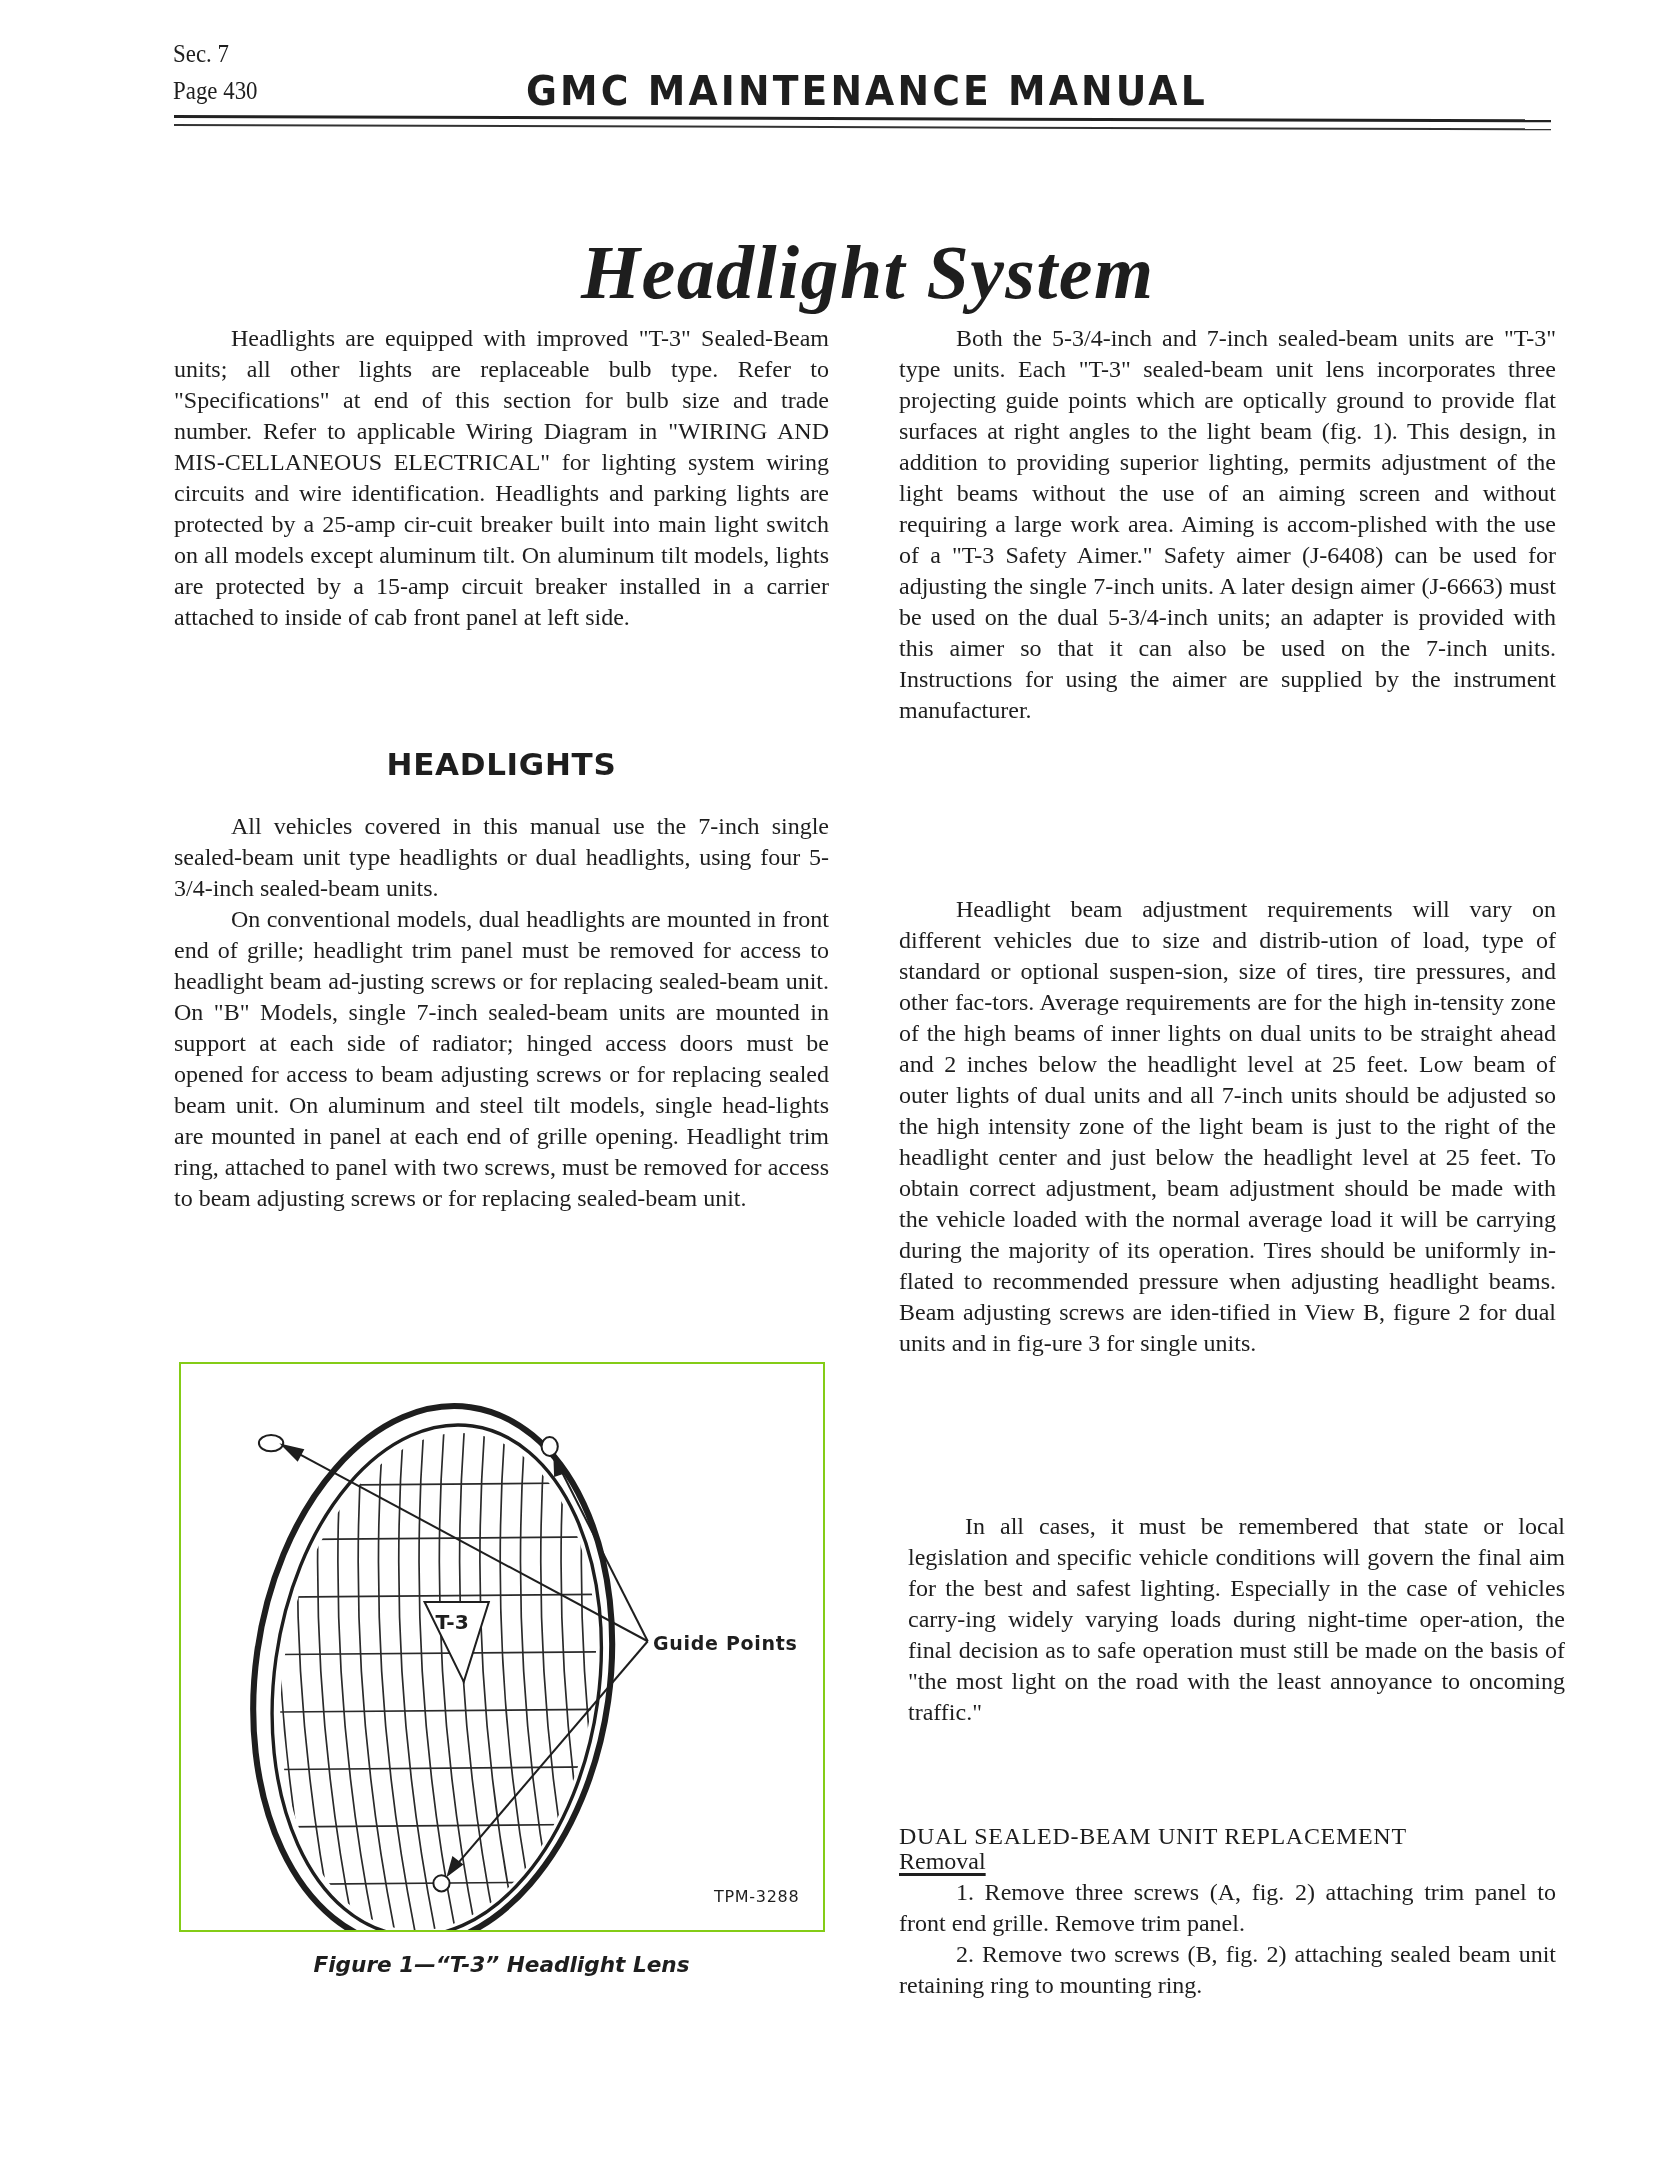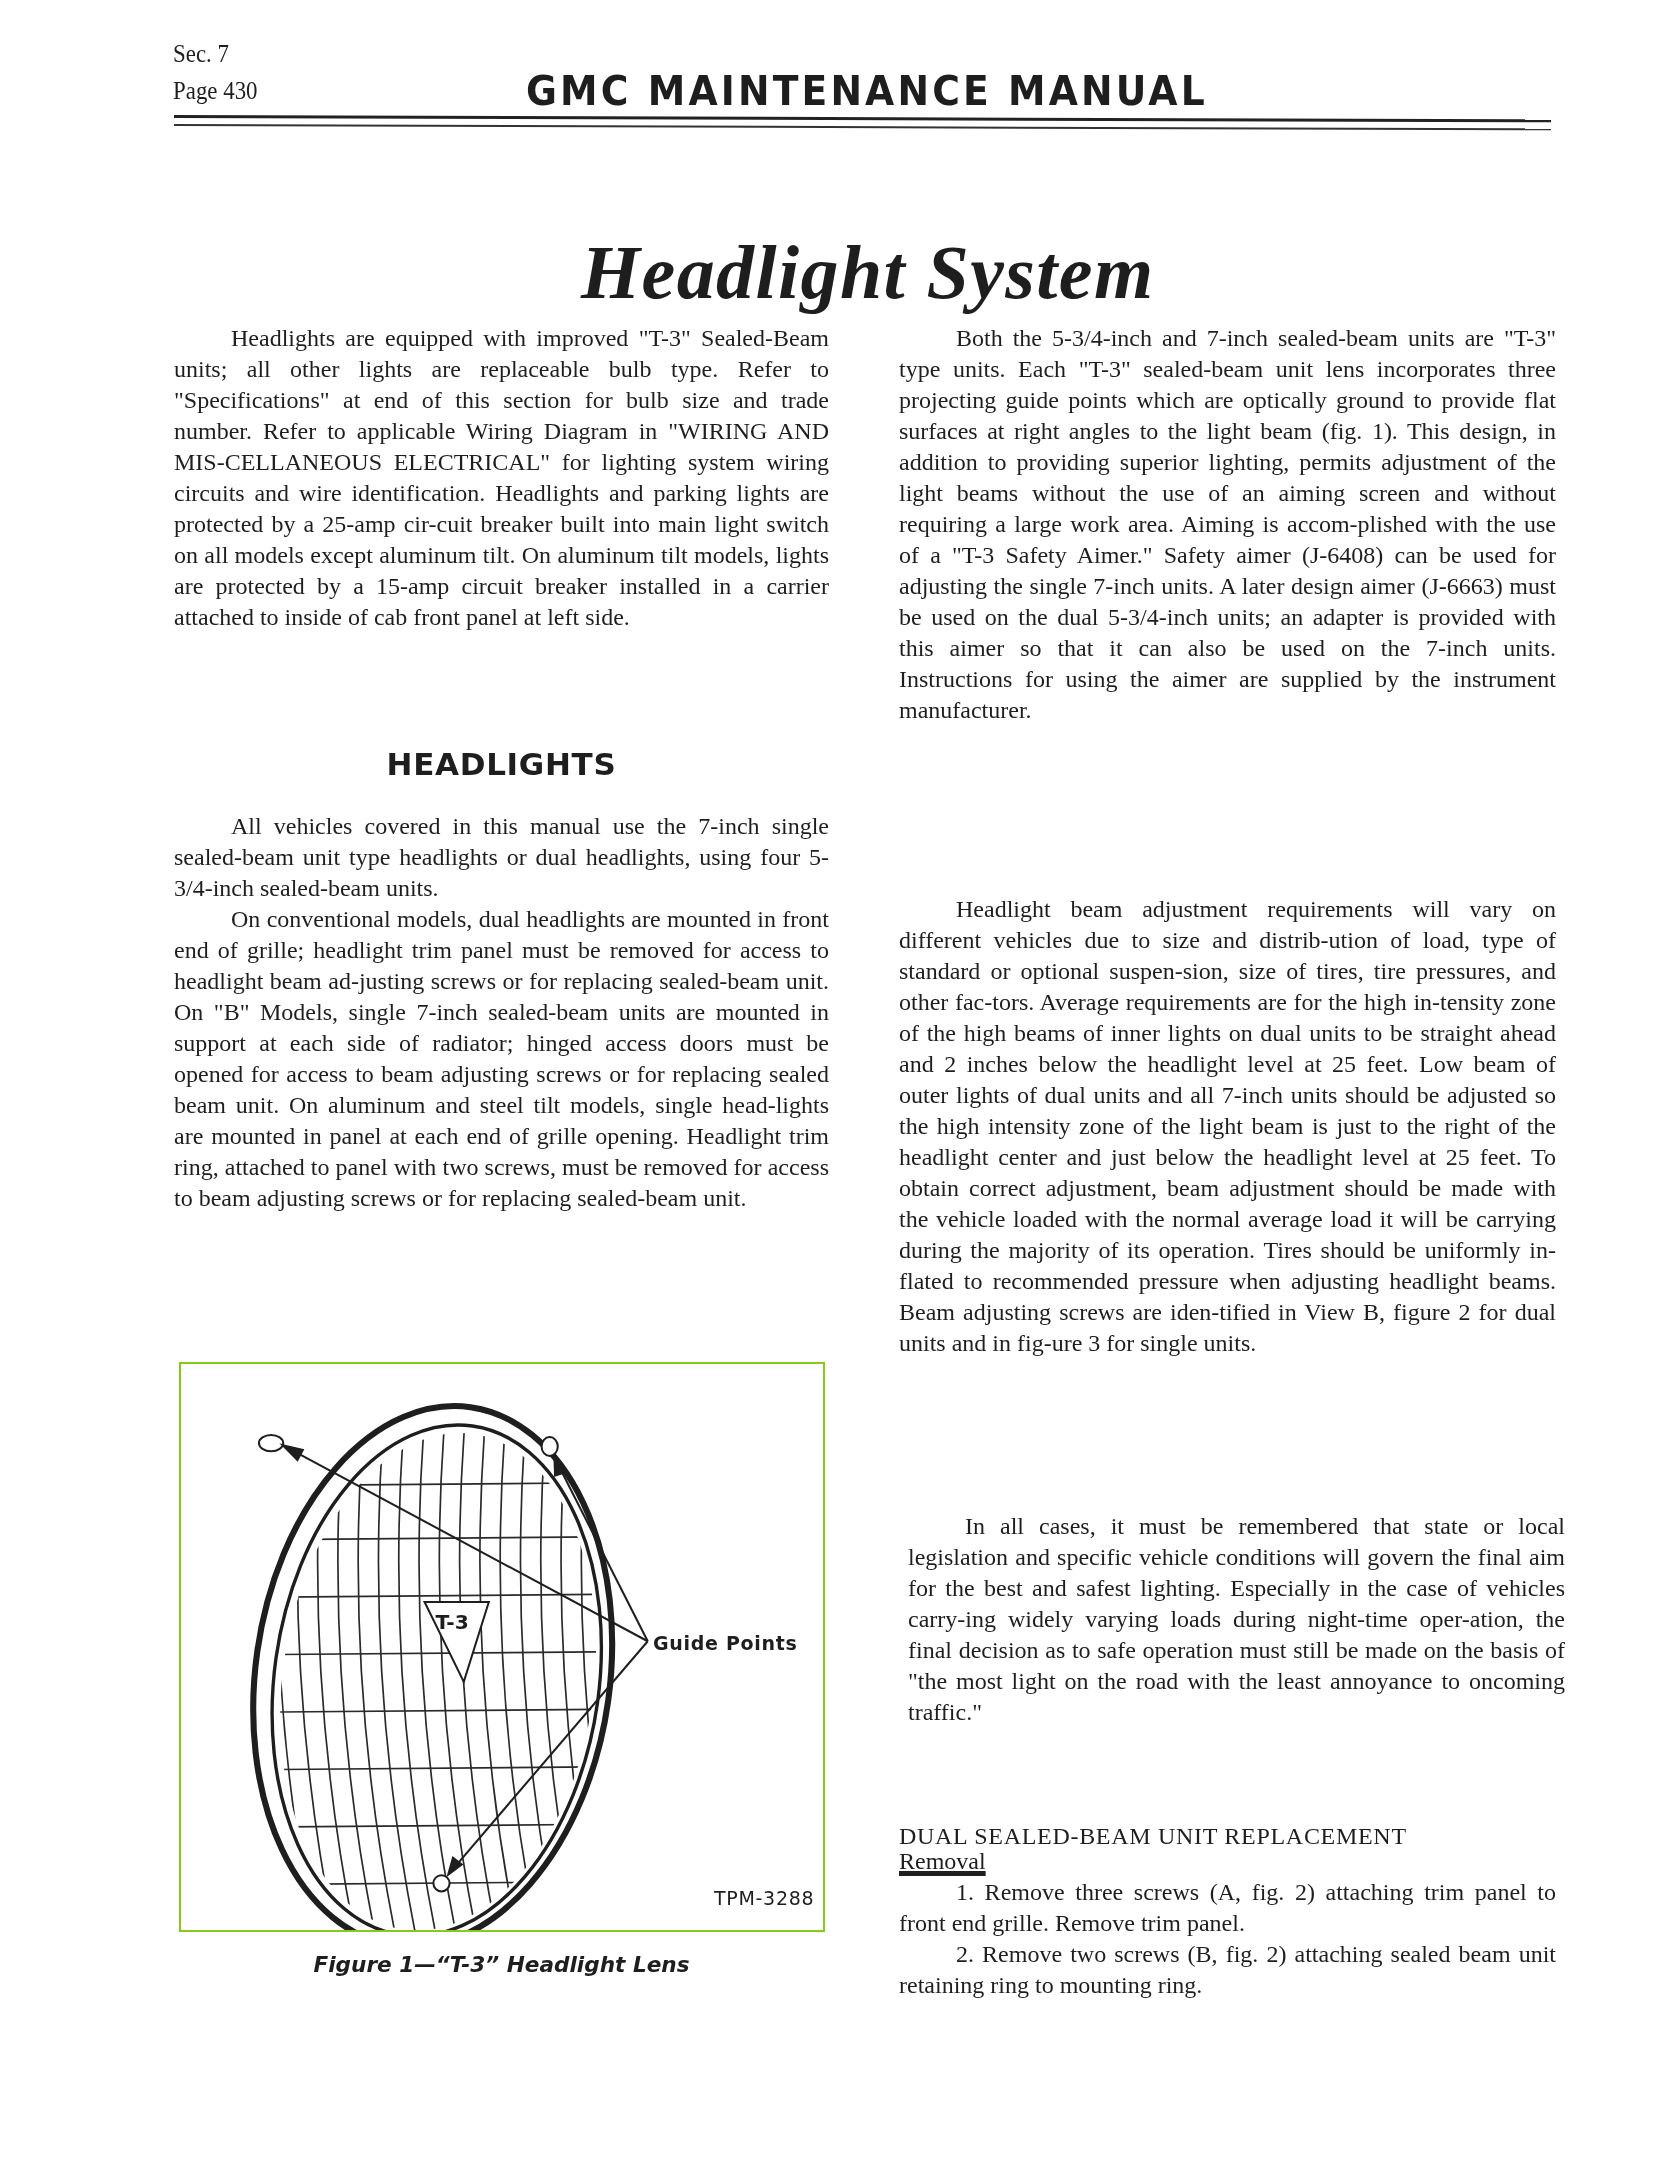--- a/index.html
+++ b/index.html
@@ -13,29 +13,29 @@
   .manual-title { position: absolute; left: 526px; top: 70px; font-size: 41px; font-weight: bold; letter-spacing: 3.4px; line-height: 43px; transform: scaleX(0.92); transform-origin: left; }
   .rule-thick { position: absolute; left: 174px; top: 115px; width: 1377px; height: 3.4px; background: #222; transform: rotate(0.18deg); transform-origin: left; }
   .rule-thin { position: absolute; left: 174px; top: 124px; width: 1377px; height: 2px; background: #333; transform: rotate(0.18deg); transform-origin: left; }
 
   .script-title { position: absolute; left: 581px; top: 229px; font-size: 76px; font-style: italic; font-weight: bold; letter-spacing: 1.4px; }
 
   .col { position: absolute; font-size: 24px; line-height: 31px; text-align: justify; }
   .col-left { left: 174px; width: 655px; }
   .col-right { left: 899px; width: 657px; }
   .col p { margin: 0; text-indent: 57px; }
-  .col p.noindent { text-indent: 0; text-decoration: underline; }
+  .col p.noindent { text-indent: 0; }
 
   .sub-heading { margin: 0; font-size: 24px; letter-spacing: 0.7px; text-transform: uppercase; text-align: left; }
   .headlights-heading { position: absolute; left: 174px; width: 655px; top: 746px; text-align: center; font-size: 31px; font-weight: bold; letter-spacing: 0.7px; }
 
   .figure-box { position: absolute; left: 179px; top: 1362px; width: 646px; height: 570px; border: 2px solid #84cc16; box-sizing: border-box; }
   .figure-box svg { position: absolute; left: 0; top: 0; }
   .guide-label { position: absolute; left: 472px; top: 268px; font-size: 19px; font-weight: bold; letter-spacing: 0.7px; }
-  .tpm-label { position: absolute; left: 533px; top: 523px; font-size: 19px; letter-spacing: 0.7px; }
+  .tpm-label { position: absolute; left: 533px; top: 523px; font-size: 16px; letter-spacing: 0.7px; }
   .figure-caption { position: absolute; left: 174px; width: 655px; top: 1952px; text-align: center; font-size: 21.6px; font-style: italic; font-weight: bold; }
 
   .removal-label { text-decoration: underline; text-decoration-thickness: 2.7px; text-underline-offset: 4px; }
 </style>
 </head>
 <body>
 
 <div class="sec-label serif" id="sec">Sec. 7</div>
 <div class="sec-label serif" id="pg">Page 430</div>
 <div class="manual-title sans">GMC MAINTENANCE MANUAL</div>

